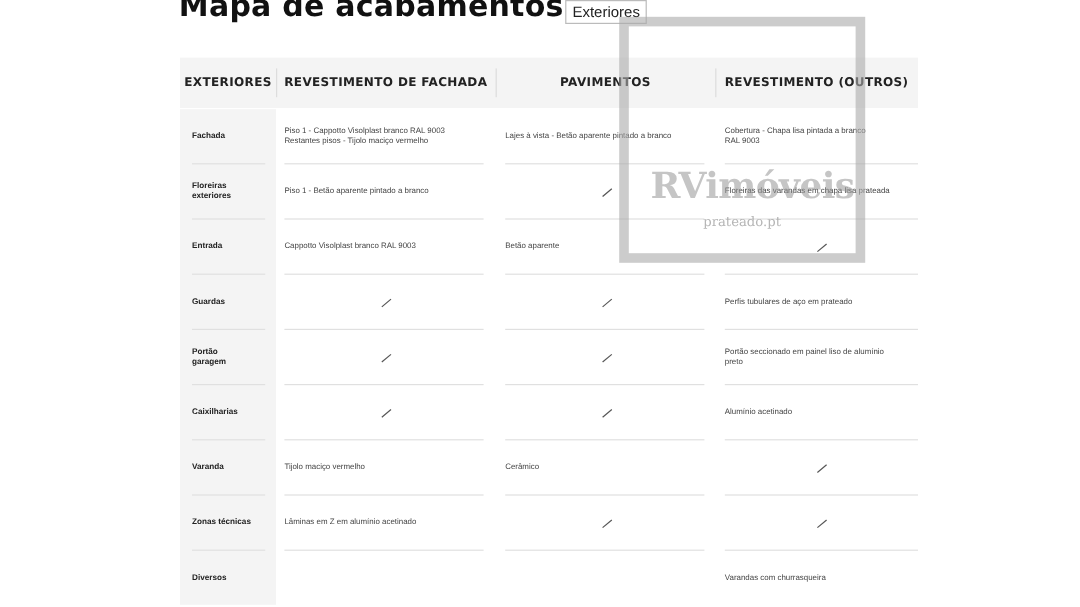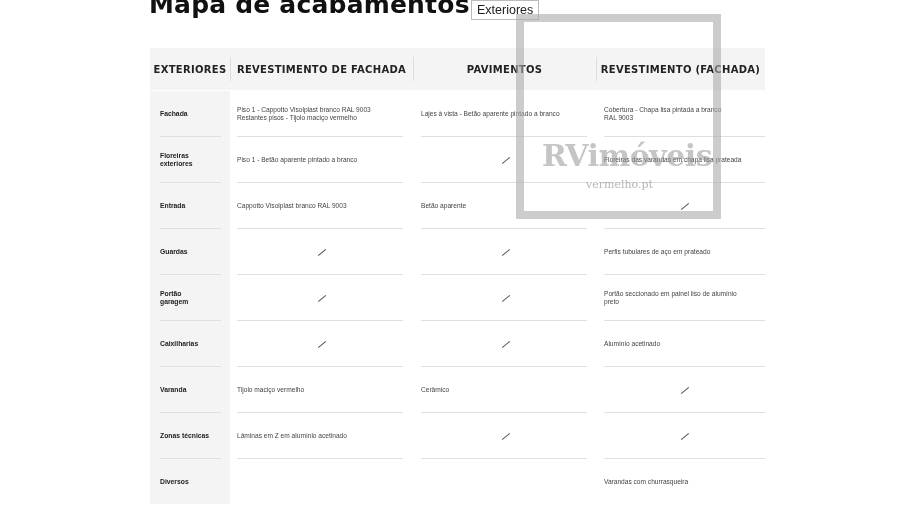--- a/index.html
+++ b/index.html
@@ -29,21 +29,21 @@
 <div class="tag">Exteriores</div>
 
 <div class="table">
   <div class="thead">
     <div class="th" style="left:0;width:80px;">EXTERIORES</div>
     <div class="th-sep" style="left:80px;"></div>
     <div class="th" style="left:80px;width:183px;">REVESTIMENTO DE FACHADA</div>
     <div class="th-sep" style="left:263px;"></div>
     <div class="th" style="left:263px;width:183px;">PAVIMENTOS</div>
     <div class="th-sep" style="left:446px;"></div>
-    <div class="th" style="left:446px;width:169px;">REVESTIMENTO (FACHADA)</div>
+    <div class="th" style="left:446px;width:169px;">REVESTIMENTO (OUTROS)</div>
   </div>
   <div class="col0bg"></div>
   <div id="rows">
       <div class="row" style="top: 43px;">
         <div class="cell label" style="left: 10px; width: 65px;">
           <span style="white-space: pre-line;">Fachada</span>
         </div>
         <div class="line" style="left: 10px; width: 61px;"></div>
         <div class="cell " style="left: 87px; width: 170px;">
           <span style="white-space: pre-line;">Piso 1 - Cappotto Visolplast branco RAL 9003
@@ -202,14 +202,14 @@
         <div class="cell " style="left: 454px; width: 161px;">
           <span style="white-space: pre-line;">Varandas com churrasqueira</span>
         </div>
       </div>
     </div>
 </div>
 
 <div class="wm">
   <div class="wm-frame"></div>
   <div class="wm-big">RVimóveis</div>
-  <div class="wm-small">vermelho.pt</div>
+  <div class="wm-small">prateado.pt</div>
 </div>
 
 </body></html>

